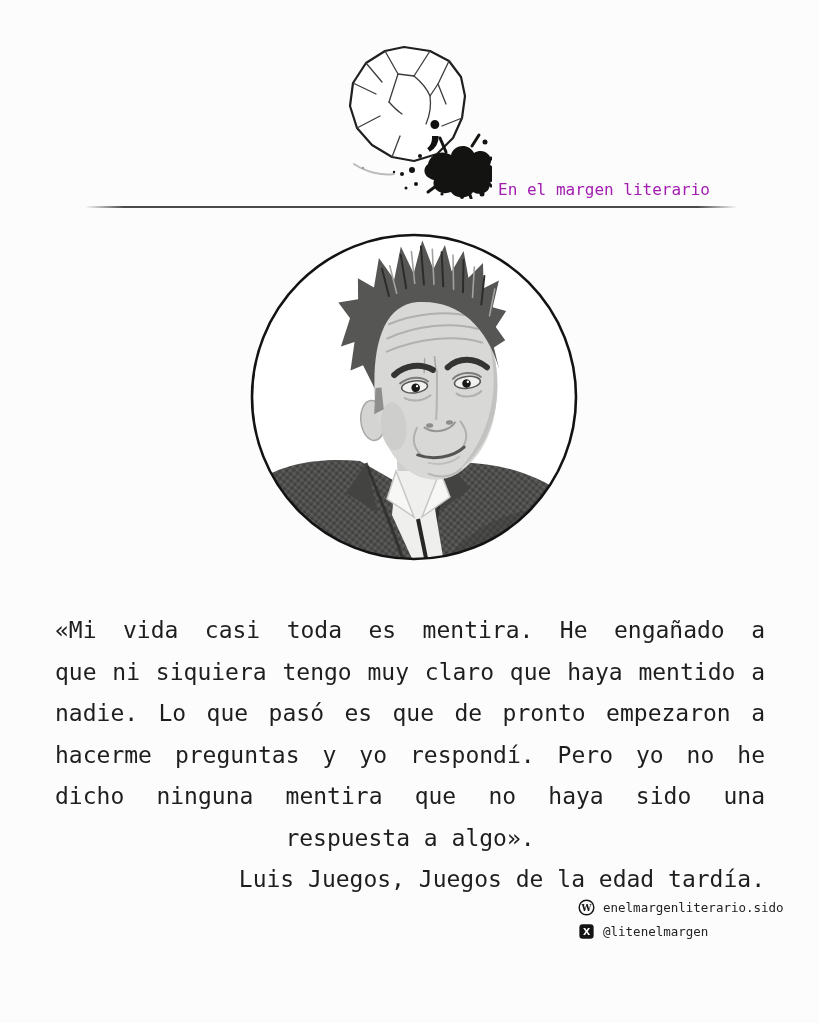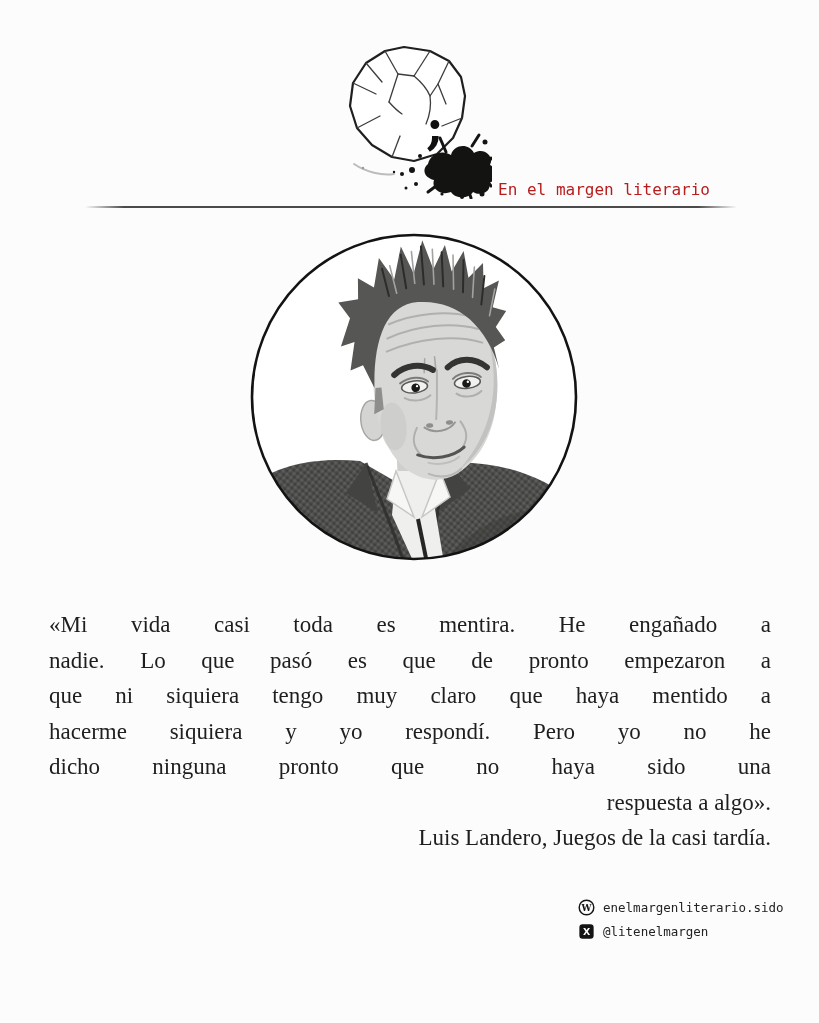--- a/index.html
+++ b/index.html
@@ -7,36 +7,36 @@
     width:819px;height:1023px;position:relative;overflow:hidden;
     background:#fcfcfc;color:#1d1d1d;
     font-family:"DejaVu Sans Mono","Liberation Mono",monospace;
   }
   .page{position:absolute;inset:0;}
 
   
   .logo{position:absolute;left:342px;top:44px;width:150px;height:155px;}
   .brand{
     position:absolute;top:181px;right:109px;
-    font-size:16px;line-height:18px;color:#b91c1c;white-space:nowrap;
+    font-size:16px;line-height:18px;color:#a21caf;white-space:nowrap;
   }
   .divider{
     position:absolute;left:85px;top:206px;width:652px;height:2px;border-radius:1px;
     background:linear-gradient(90deg,rgba(25,25,25,0),rgba(25,25,25,.78) 6%,rgba(25,25,25,.78) 94%,rgba(25,25,25,0));
   }
 
   
   .portrait{position:absolute;left:248px;top:231px;width:332px;height:332px;margin:0;}
   .portrait svg{display:block;width:100%;height:100%;}
 
   
   .quote{position:absolute;left:47px;top:606px;width:726px;font-size:23px;line-height:33.5px;color:#1e1e1e;}
-  .quote p{margin:2px;padding:0;white-space:normal;font-family:Liberation Serif, serif;}
+  .quote p{margin:8px;padding:0;white-space:normal;}
   .jline{text-align:justify;text-align-last:justify;}
-  .lastline{text-align:right;}
+  .lastline{text-align:center;}
   .attr{text-align:right;}
 
   
   .social{position:absolute;left:578px;top:899px;display:flex;flex-direction:column;gap:6.5px;}
   .srow{display:flex;align-items:center;gap:8px;font-size:12.5px;color:#232323;white-space:nowrap;}
   .sicon{width:17px;height:17px;display:inline-flex;flex:0 0 auto;}
   .sicon svg{width:100%;height:100%;display:block;}
 </style>
 </head>
 <body>
@@ -187,26 +187,26 @@
           </g>
           <path d="M 127 152 L 123 178 L 133 174 L 133 152 Z" fill="#8e8e8c"></path>
         </g>
       </g>
       <circle cx="166" cy="166" r="162" fill="none" stroke="#131313" stroke-width="2.6"></circle>
     </svg>
   </figure>
 
   <section class="quote">
     <p class="jline">«Mi vida casi toda es mentira. He engañado a</p>
+    <p class="jline">que ni siquiera tengo muy claro que haya mentido a</p>
     <p class="jline">nadie. Lo que pasó es que de pronto empezaron a</p>
-    <p class="jline">que ni siquiera tengo muy claro que haya mentido a</p>
-    <p class="jline">hacerme siquiera y yo respondí. Pero yo no he</p>
-    <p class="jline">dicho ninguna pronto que no haya sido una</p>
+    <p class="jline">hacerme preguntas y yo respondí. Pero yo no he</p>
+    <p class="jline">dicho ninguna mentira que no haya sido una</p>
     <p class="lastline">respuesta a algo».</p>
-    <p class="attr">Luis Landero, Juegos de la casi tardía.</p>
+    <p class="attr">Luis Juegos, Juegos de la edad tardía.</p>
   </section>
 
   <footer class="social">
     <div class="srow">
       <span class="sicon">
         <svg viewBox="0 0 20 20">
           <circle cx="10" cy="10" r="8.6" fill="none" stroke="#141414" stroke-width="1.7"></circle>
           <text x="10" y="13.8" font-size="10.5" font-family="DejaVu Serif, serif" font-weight="bold" text-anchor="middle" fill="#141414">W</text>
         </svg>
       </span>

